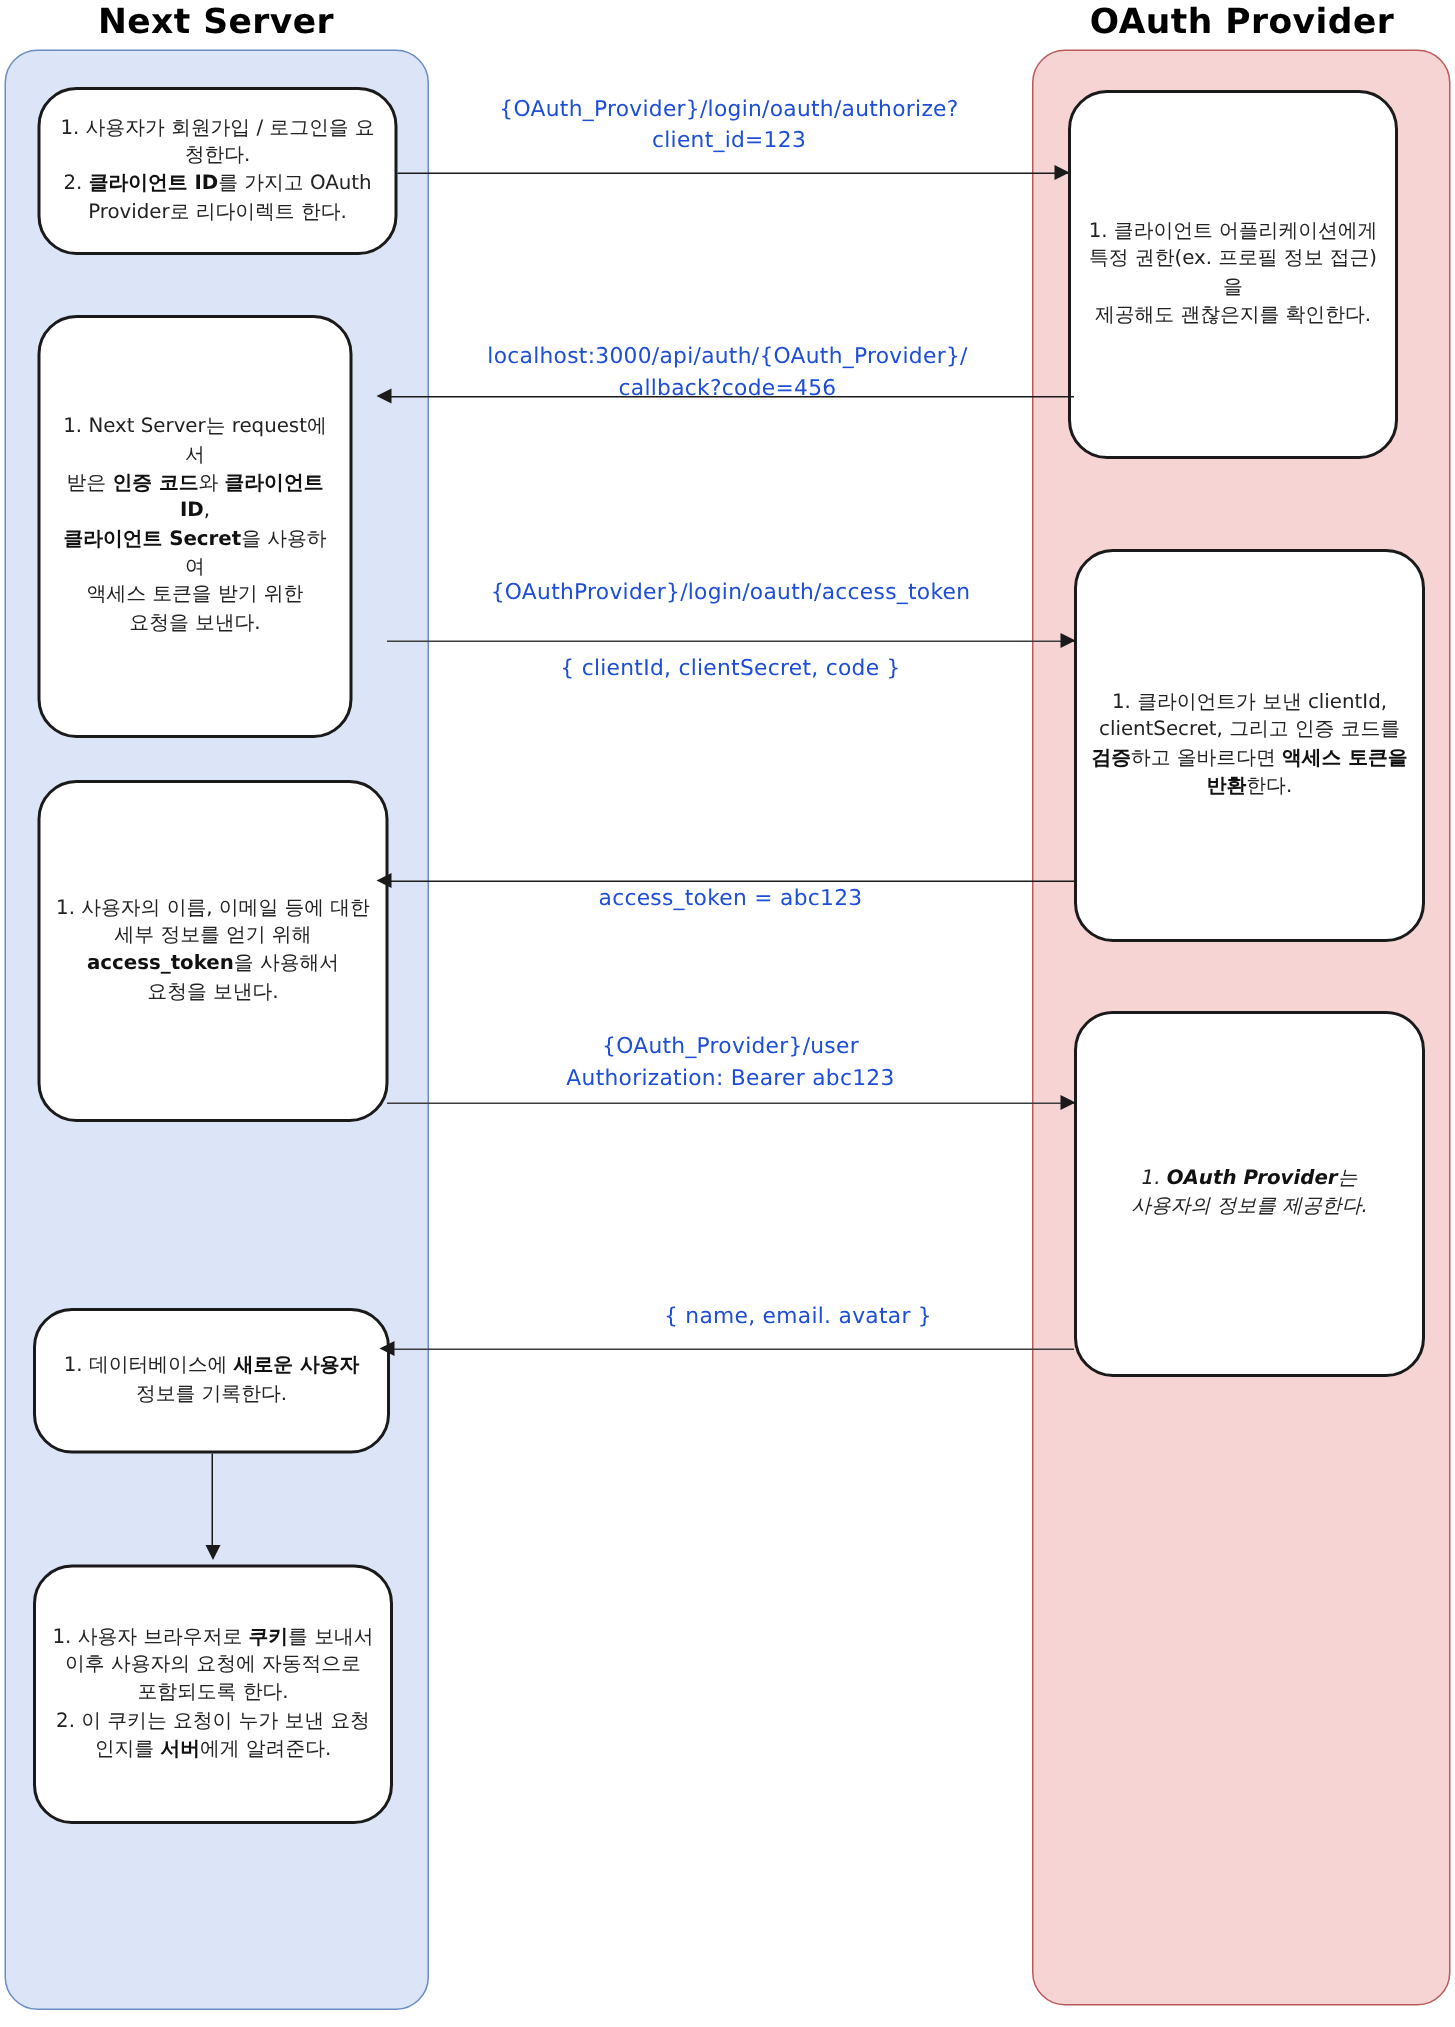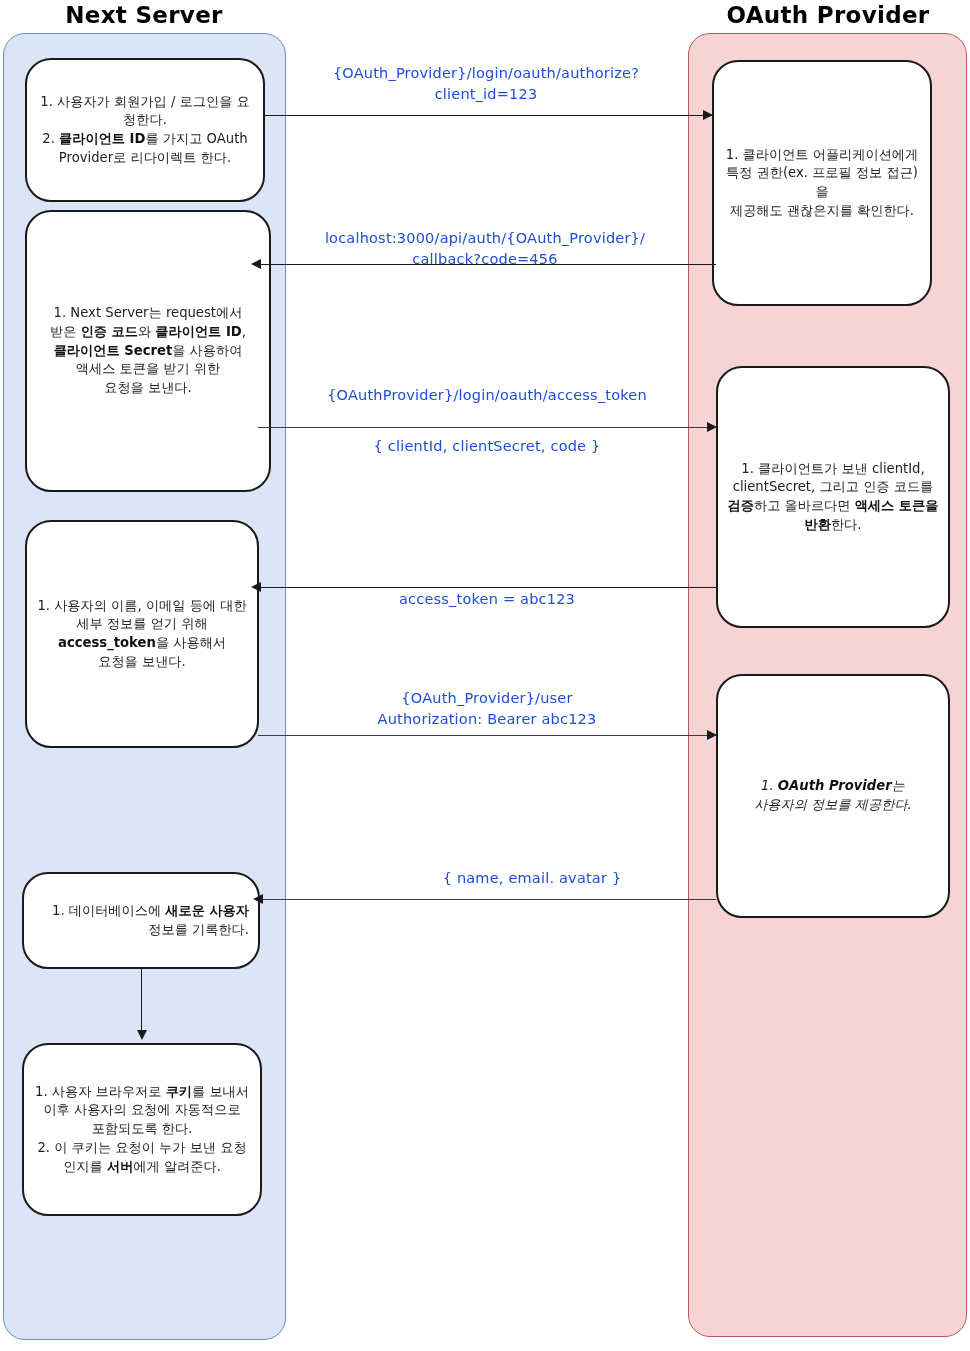--- a/index.html
+++ b/index.html
@@ -65,24 +65,24 @@
     text-align: center;
     padding: 6px 9px;
     color: #222222;
     font-size: 13.2px;
     line-height: 1.42;
   }
   .node .txt { width: 100%; }
   .node b { font-weight: bold; color: #111; }
 
   
-  .n-l1 { left: 25px;  top: 58px;   width: 240px; height: 144px; }
-  .n-l2 { left: 25px;  top: 210px;  width: 246px; height: 282px; }
+  .n-l1 { left: 25px;  top: 58px;   width: 240px; height: 112px; }
+  .n-l2 { left: 25px;  top: 210px;  width: 210px; height: 282px; }
   .n-l3 { left: 25px;  top: 520px;  width: 234px; height: 228px; }
-  .n-l4 { left: 22px;  top: 872px;  width: 238px; height: 97px; text-align: right;  }
+  .n-l4 { left: 22px;  top: 872px;  width: 238px; height: 97px;  }
   .n-l5 { left: 22px;  top: 1043px; width: 240px; height: 173px; }
 
   
   .n-r1 { left: 712px; top: 60px;   width: 220px; height: 246px; }
   .n-r2 { left: 716px; top: 366px;  width: 234px; height: 262px; }
   .n-r3 { left: 716px; top: 674px;  width: 234px; height: 244px; font-style: italic; }
 
   
   .conn {
     position: absolute;

